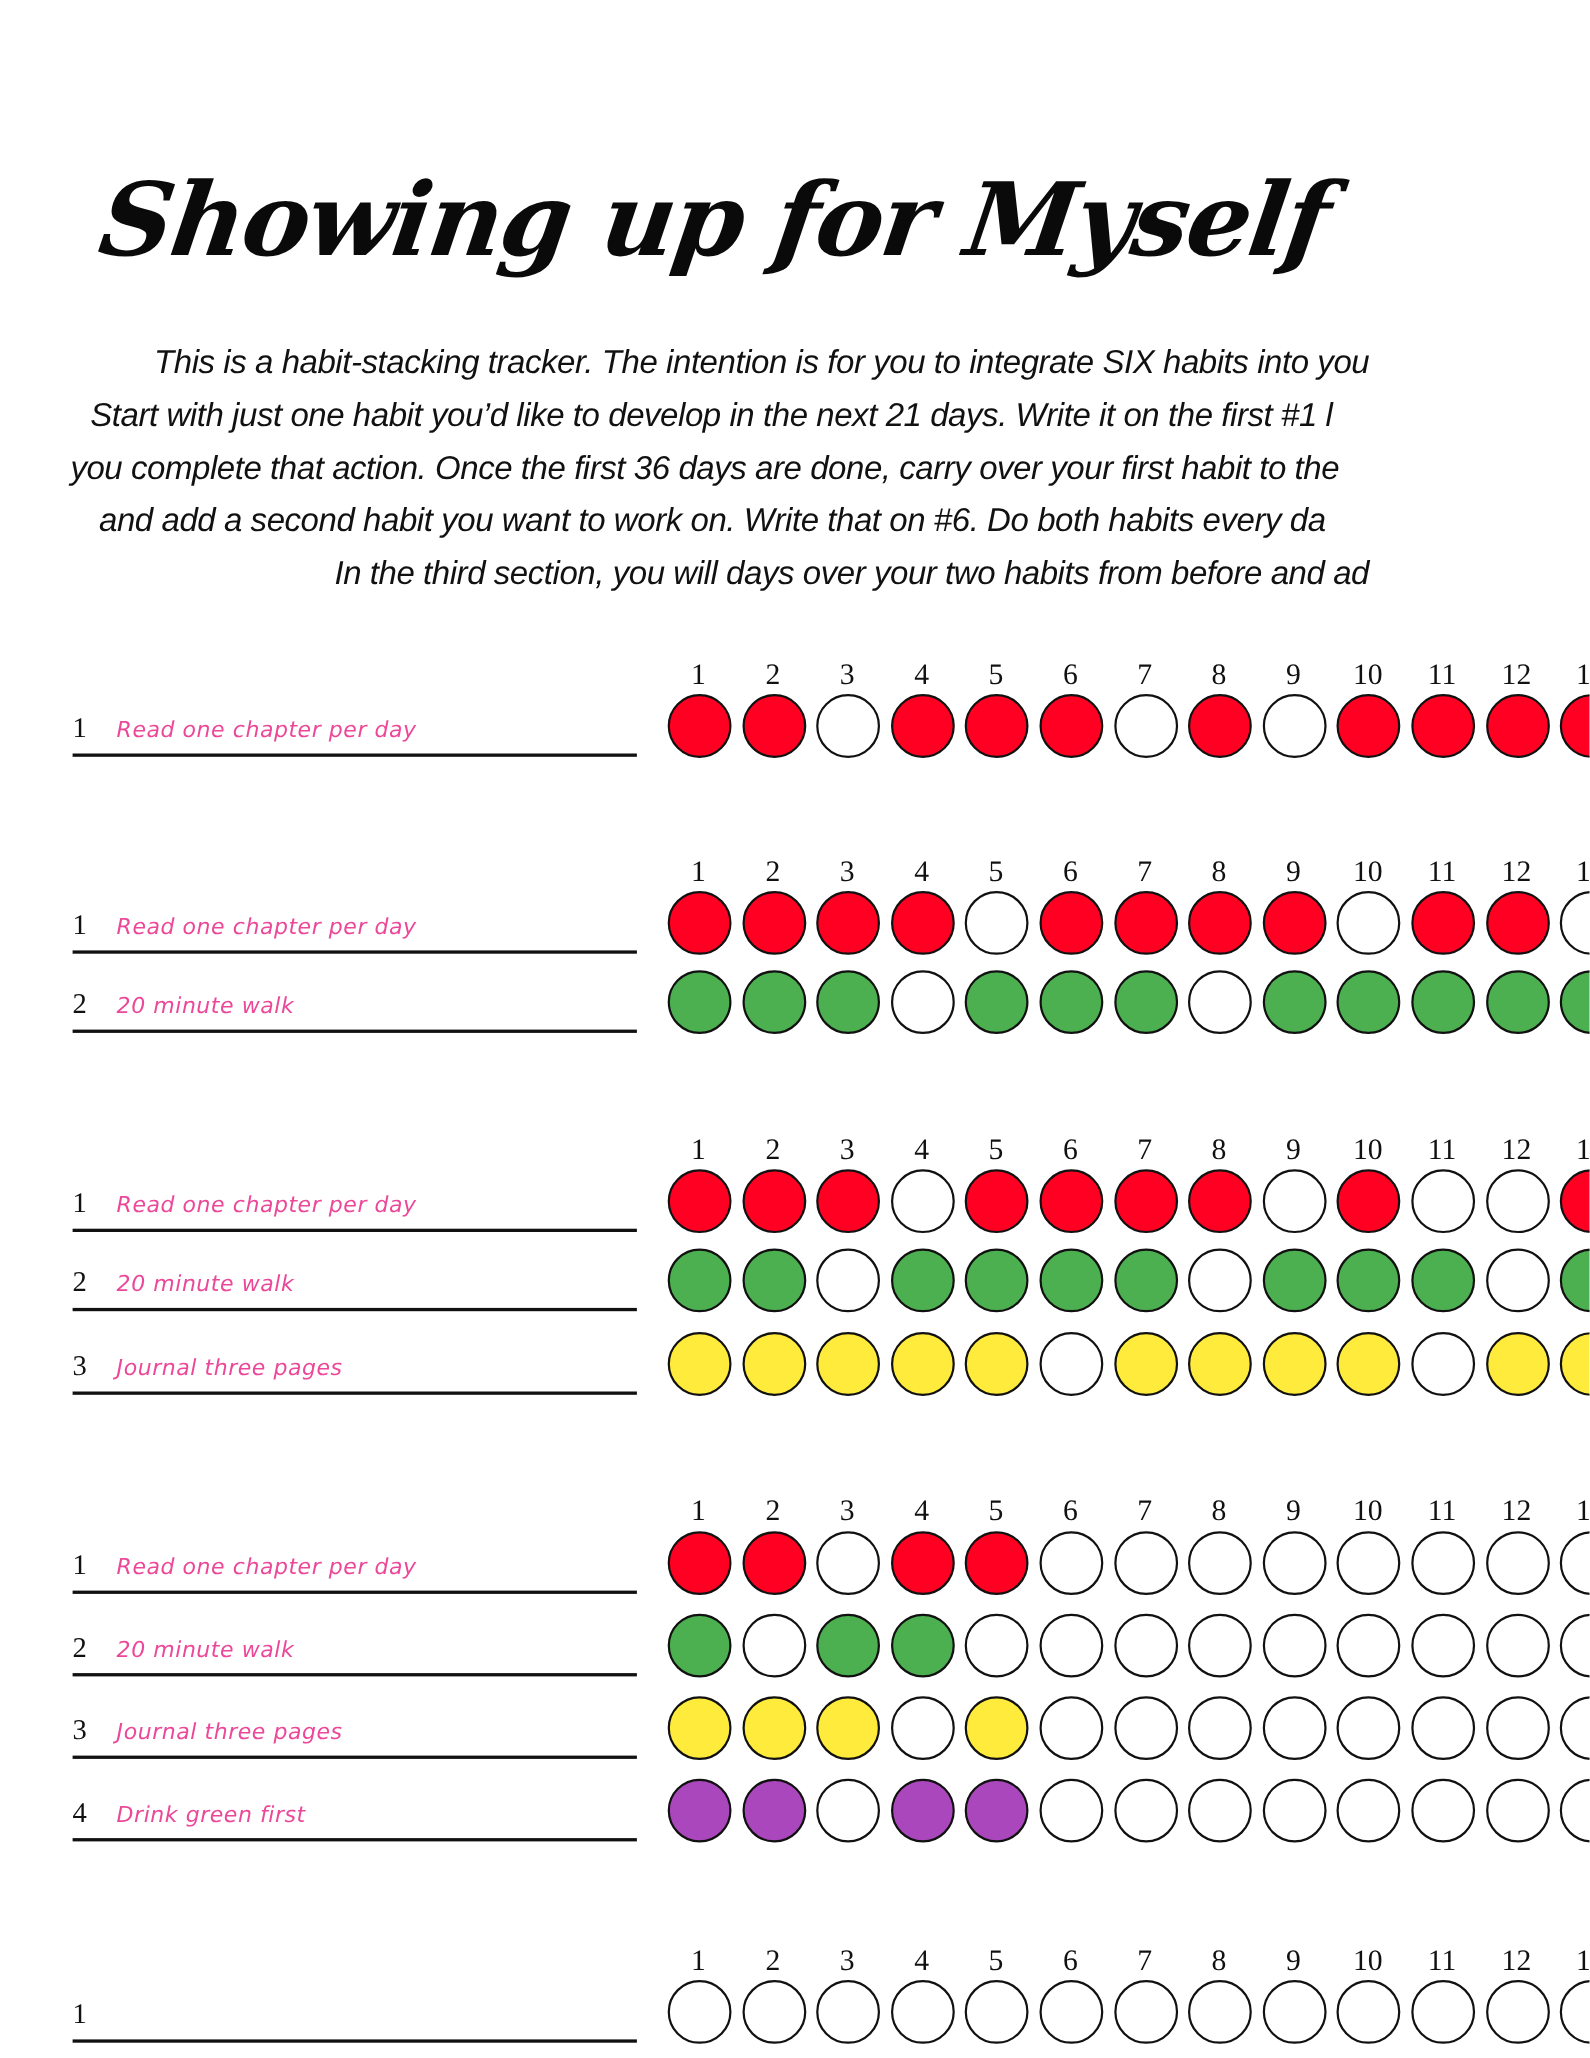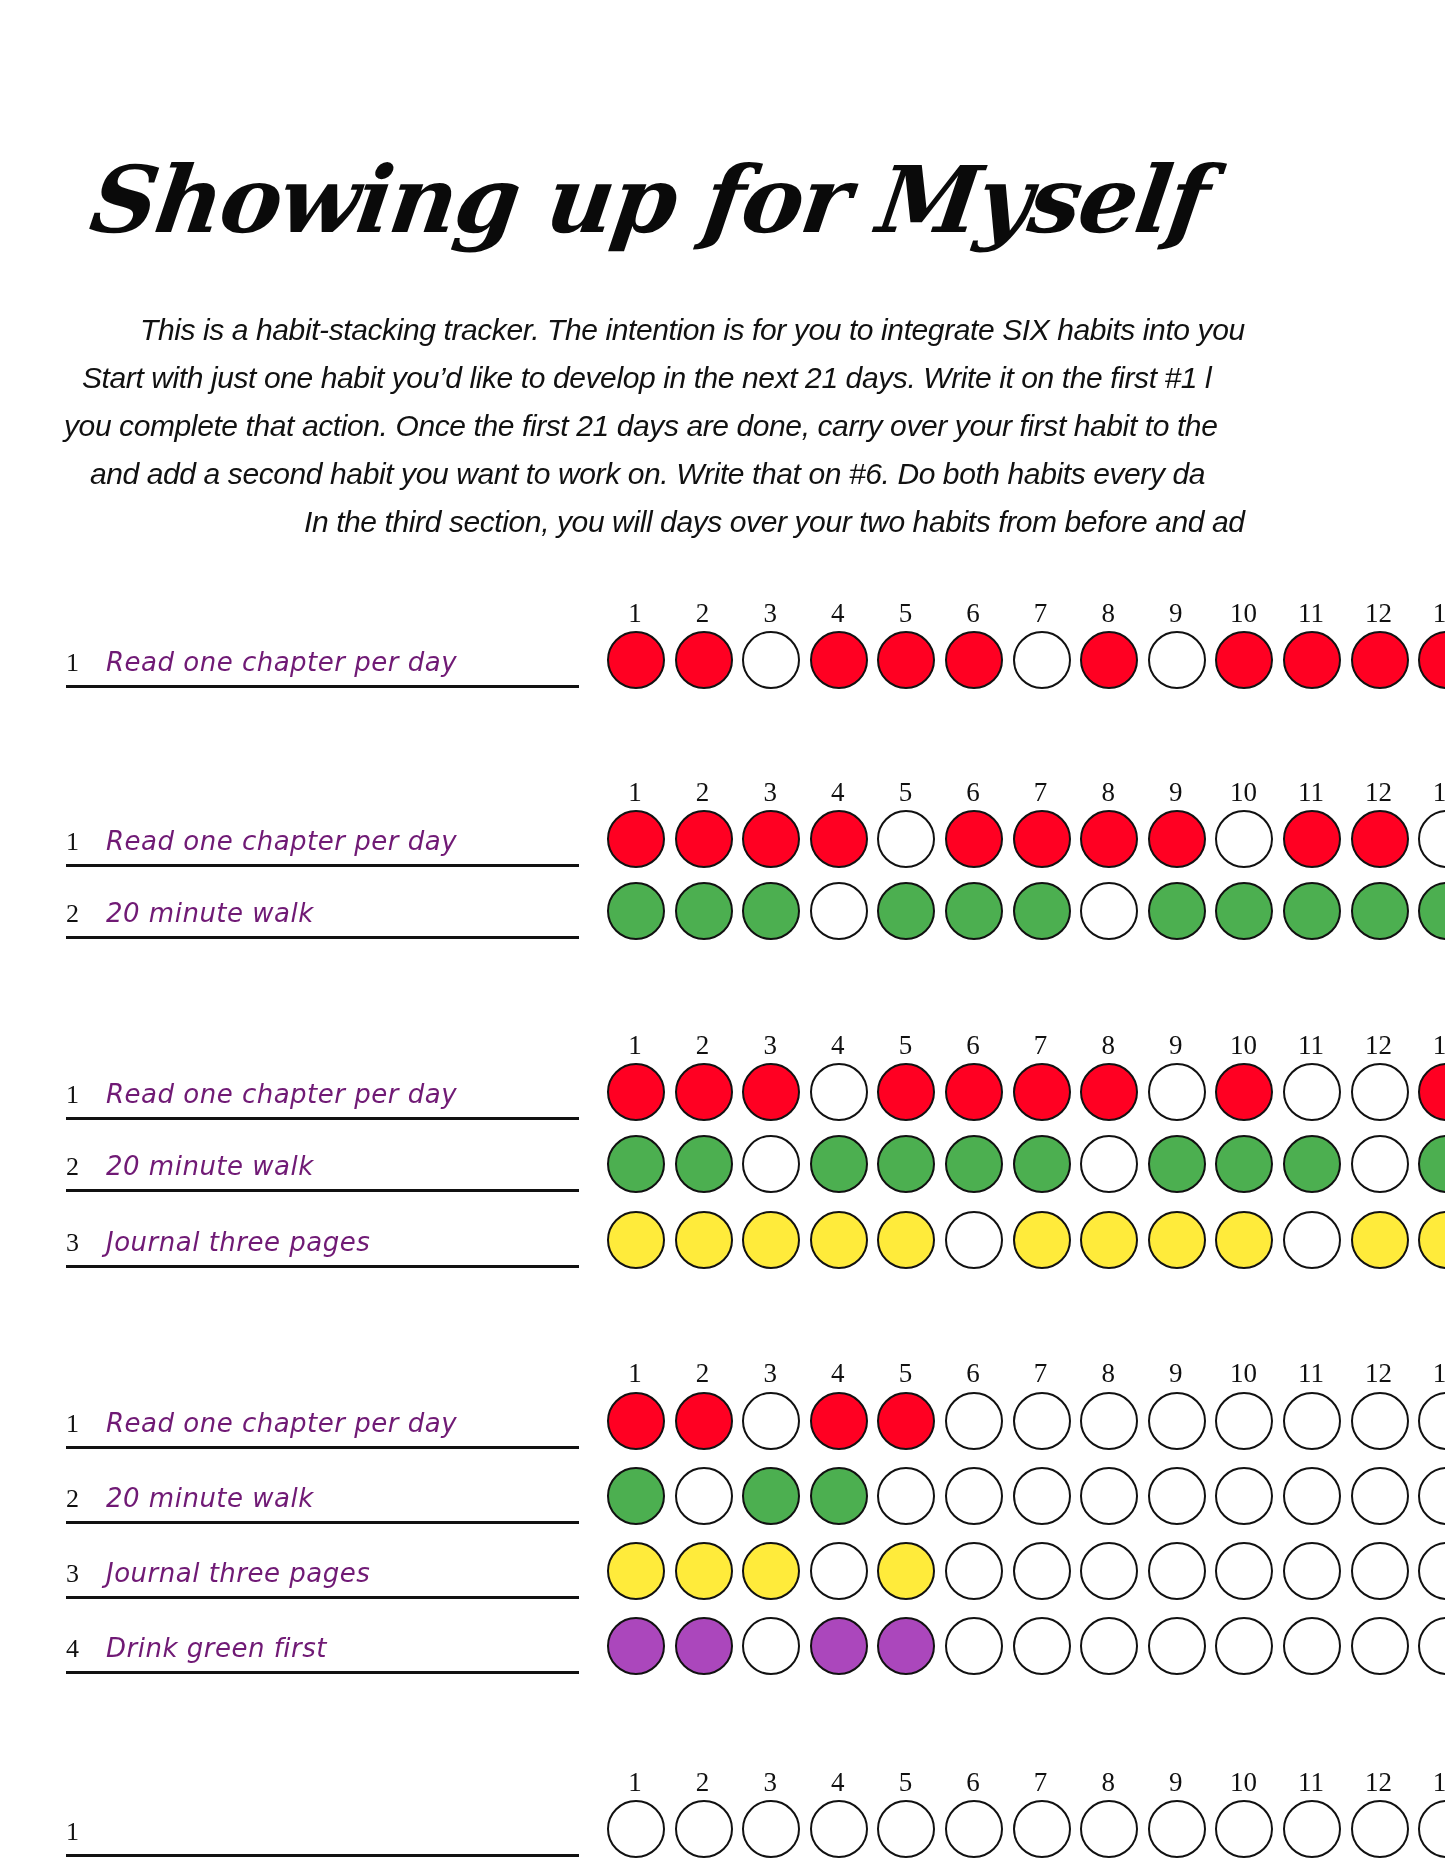--- a/index.html
+++ b/index.html
@@ -78,22 +78,22 @@
       display: inline-block;
       width: 40px;
       font-family: "Liberation Serif", serif;
       font-size: 26px;
       color: #111;
     }
     .habit-text {
       font-family: "DejaVu Sans", sans-serif;
       font-style: italic;
       font-weight: 300;
-      font-size: 26px;
-      color: #701a75;
+      font-size: 20px;
+      color: #ec4899;
       letter-spacing: 0.5px;
     }
     .dot {
       position: absolute;
       width: 54px;
       height: 54px;
       border-radius: 50%;
       border: 2px solid #111;
       background: #fff;
       box-sizing: content-box;
@@ -101,21 +101,21 @@
     }
   </style>
 </head>
 <body>
 
 <h1 class="title">Showing up for Myself</h1>
 
 <div class="intro">
   <div class="intro-line" style="left:140px; top:0px;">This is a habit-stacking tracker. The intention is for you to integrate SIX habits into you</div>
   <div class="intro-line" style="left:82px; top:48px;">Start with just one habit you’d like to develop in the next 21 days. Write it on the first #1 l</div>
-  <div class="intro-line" style="left:64px; top:96px;">you complete that action. Once the first 21 days are done, carry over your first habit to the</div>
+  <div class="intro-line" style="left:64px; top:96px;">you complete that action. Once the first 36 days are done, carry over your first habit to the</div>
   <div class="intro-line" style="left:90px; top:144px;">and add a second habit you want to work on. Write that on #6. Do both habits every da</div>
   <div class="intro-line" style="left:304px; top:192px;">In the third section, you will days over your two habits from before and ad</div>
 </div>
 
 <div id="tracker">
     <div class="section">
       <div class="day-num" style="left: 605px; top: 600px;">1</div>
       <div class="day-num" style="left: 672.6px; top: 600px;">2</div>
       <div class="day-num" style="left: 740.2px; top: 600px;">3</div>
       <div class="day-num" style="left: 807.8px; top: 600px;">4</div>

